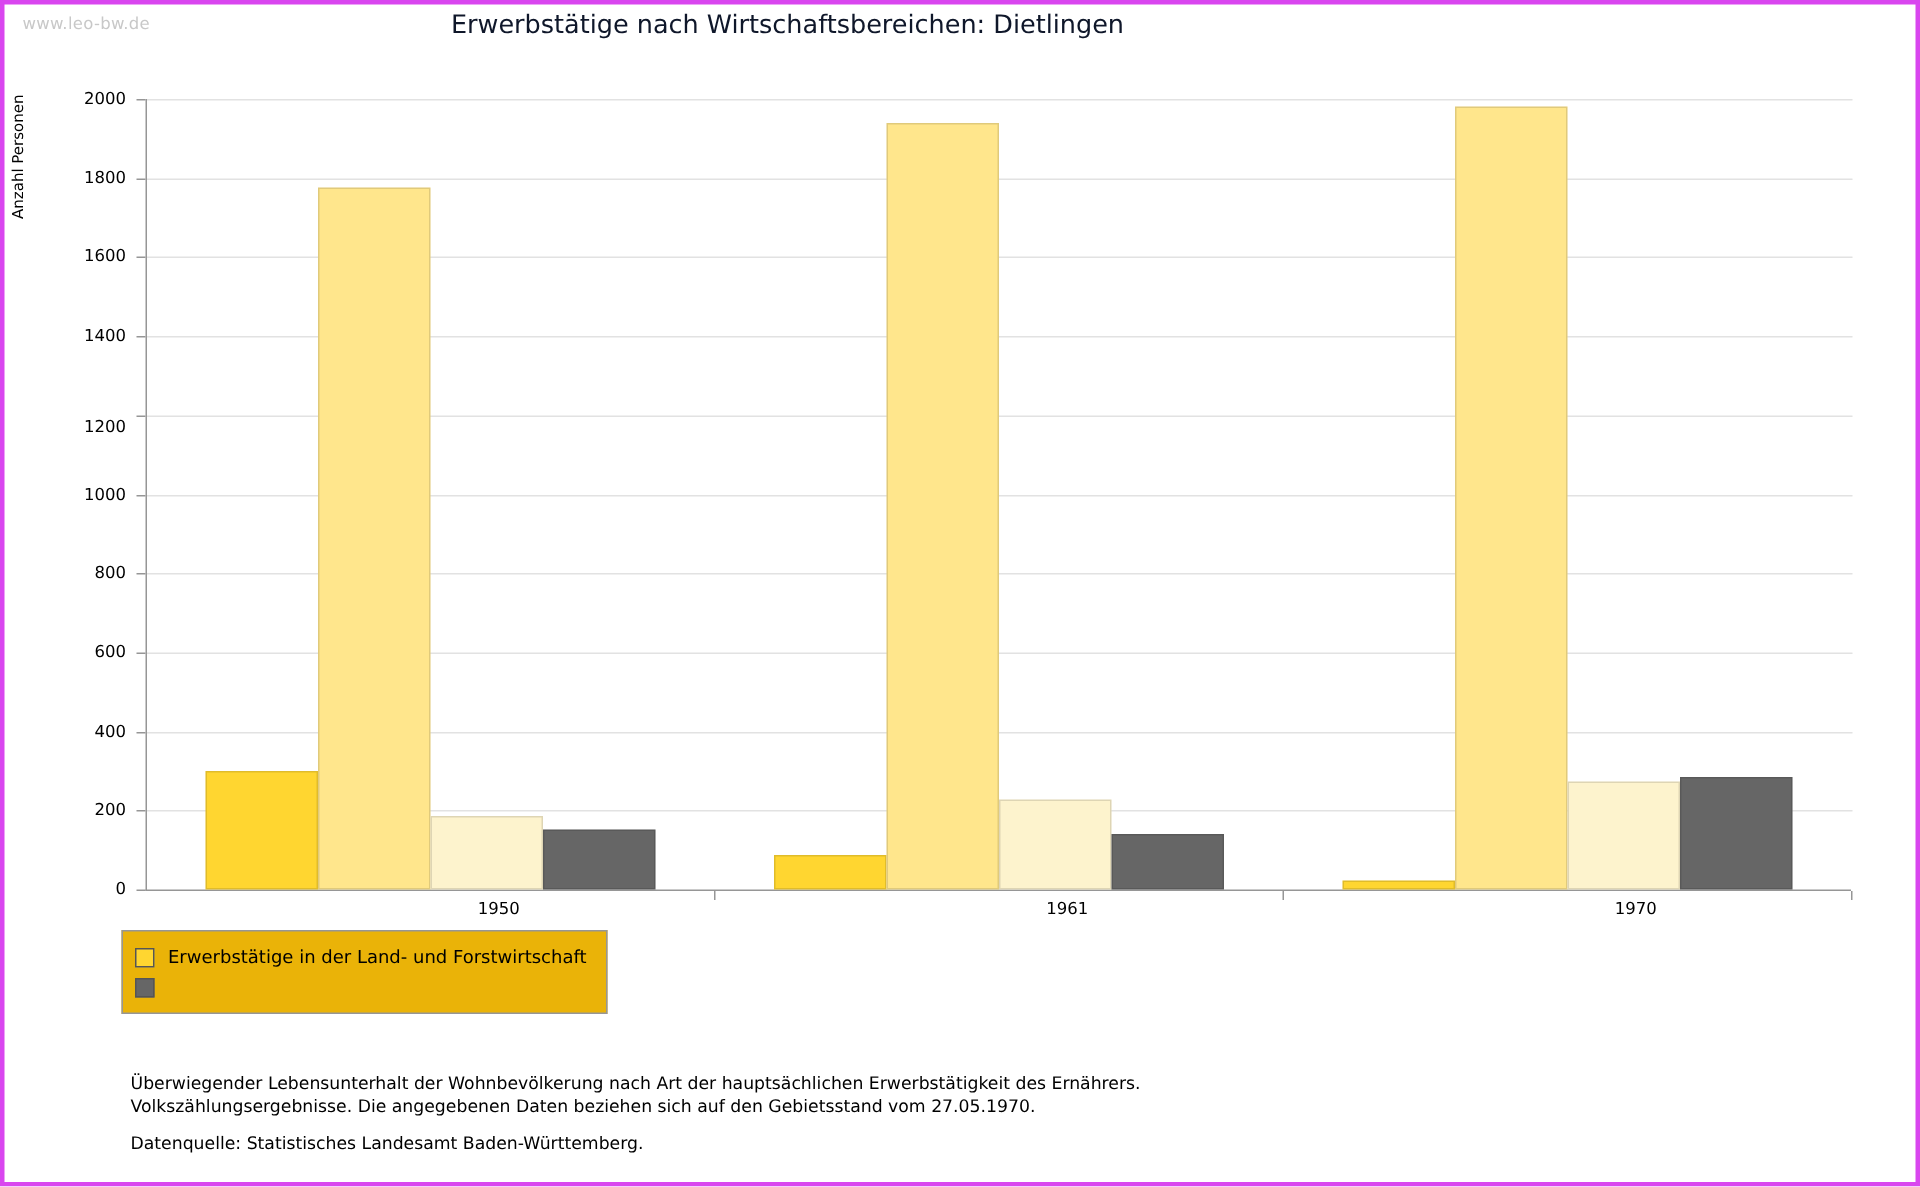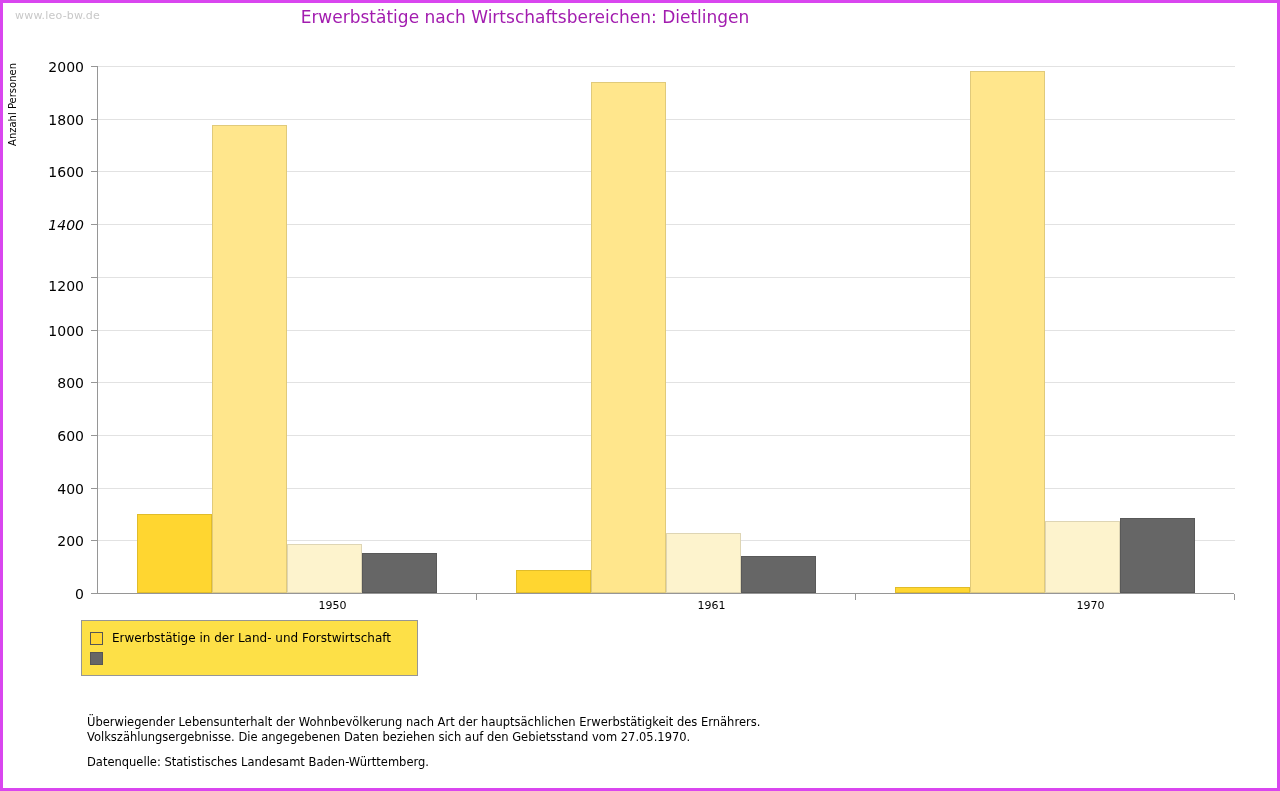--- a/index.html
+++ b/index.html
@@ -27,21 +27,21 @@
     color: #c8c8c8;
     letter-spacing: 0.2px;
   }
   #chart-title {
     position: absolute;
     left: 0;
     top: 4px;
     width: 1044px;
     text-align: center;
     font-size: 17px;
-    color: #a21caf;
+    color: #0f172a;
   }
   #ylabel {
     position: absolute;
     left: 4px;
     top: 60px;
     width: 14px;
     font-size: 10px;
     color: #000000;
     writing-mode: vertical-rl;
     transform: rotate(180deg);
@@ -63,21 +63,21 @@
     left: 0;
     width: 1137px;
     height: 1px;
     background: #e2e2e2;
   }
   .ytick-label {
     position: absolute;
     right: 1193px;
     width: 40px;
     text-align: right;
-    font-size: 14px;
+    font-size: 11px;
     color: #000000;
     transform: translateY(-7px);
   }
   .ytick-mark {
     position: absolute;
     left: 88px;
     width: 6px;
     height: 1px;
     background: #969696;
   }
@@ -115,22 +115,22 @@
     width: 1px;
     height: 6px;
     background: #969696;
   }
   
   #legend {
     position: absolute;
     left: 78px;
     top: 617px;
     border: 1px solid #969696;
-    background: #fde047;
-    padding: 7px 26px 7px 8px;
+    background: #eab308;
+    padding: 7px 13px 7px 8px;
     box-sizing: border-box;
   }
   .legend-item {
     display: flex;
     align-items: center;
     height: 20px;
   }
   .legend-swatch {
     width: 11px;
     height: 11px;
@@ -191,21 +191,21 @@
       <div class="ytick-label" style="top: 484.6px;">400</div>
       <div class="ytick-mark" style="top: 484.6px;"></div>
       <div class="ytick-label" style="top: 431.9px;">600</div>
       <div class="ytick-mark" style="top: 431.9px;"></div>
       <div class="ytick-label" style="top: 379.2px;">800</div>
       <div class="ytick-mark" style="top: 379.2px;"></div>
       <div class="ytick-label" style="top: 326.5px;">1000</div>
       <div class="ytick-mark" style="top: 326.5px;"></div>
       <div class="ytick-label" style="top: 282px;">1200</div>
       <div class="ytick-mark" style="top: 273.8px;"></div>
-      <div class="ytick-label" style="top: 221.1px; font-style: italic;">1400</div>
+      <div class="ytick-label" style="top: 221.1px;">1400</div>
       <div class="ytick-mark" style="top: 221.1px;"></div>
       <div class="ytick-label" style="top: 168.4px;">1600</div>
       <div class="ytick-mark" style="top: 168.4px;"></div>
       <div class="ytick-label" style="top: 115.7px;">1800</div>
       <div class="ytick-mark" style="top: 115.7px;"></div>
       <div class="ytick-label" style="top: 63px;">2000</div>
       <div class="ytick-mark" style="top: 63px;"></div>
     </div>
 
   <div id="bars-layer">

